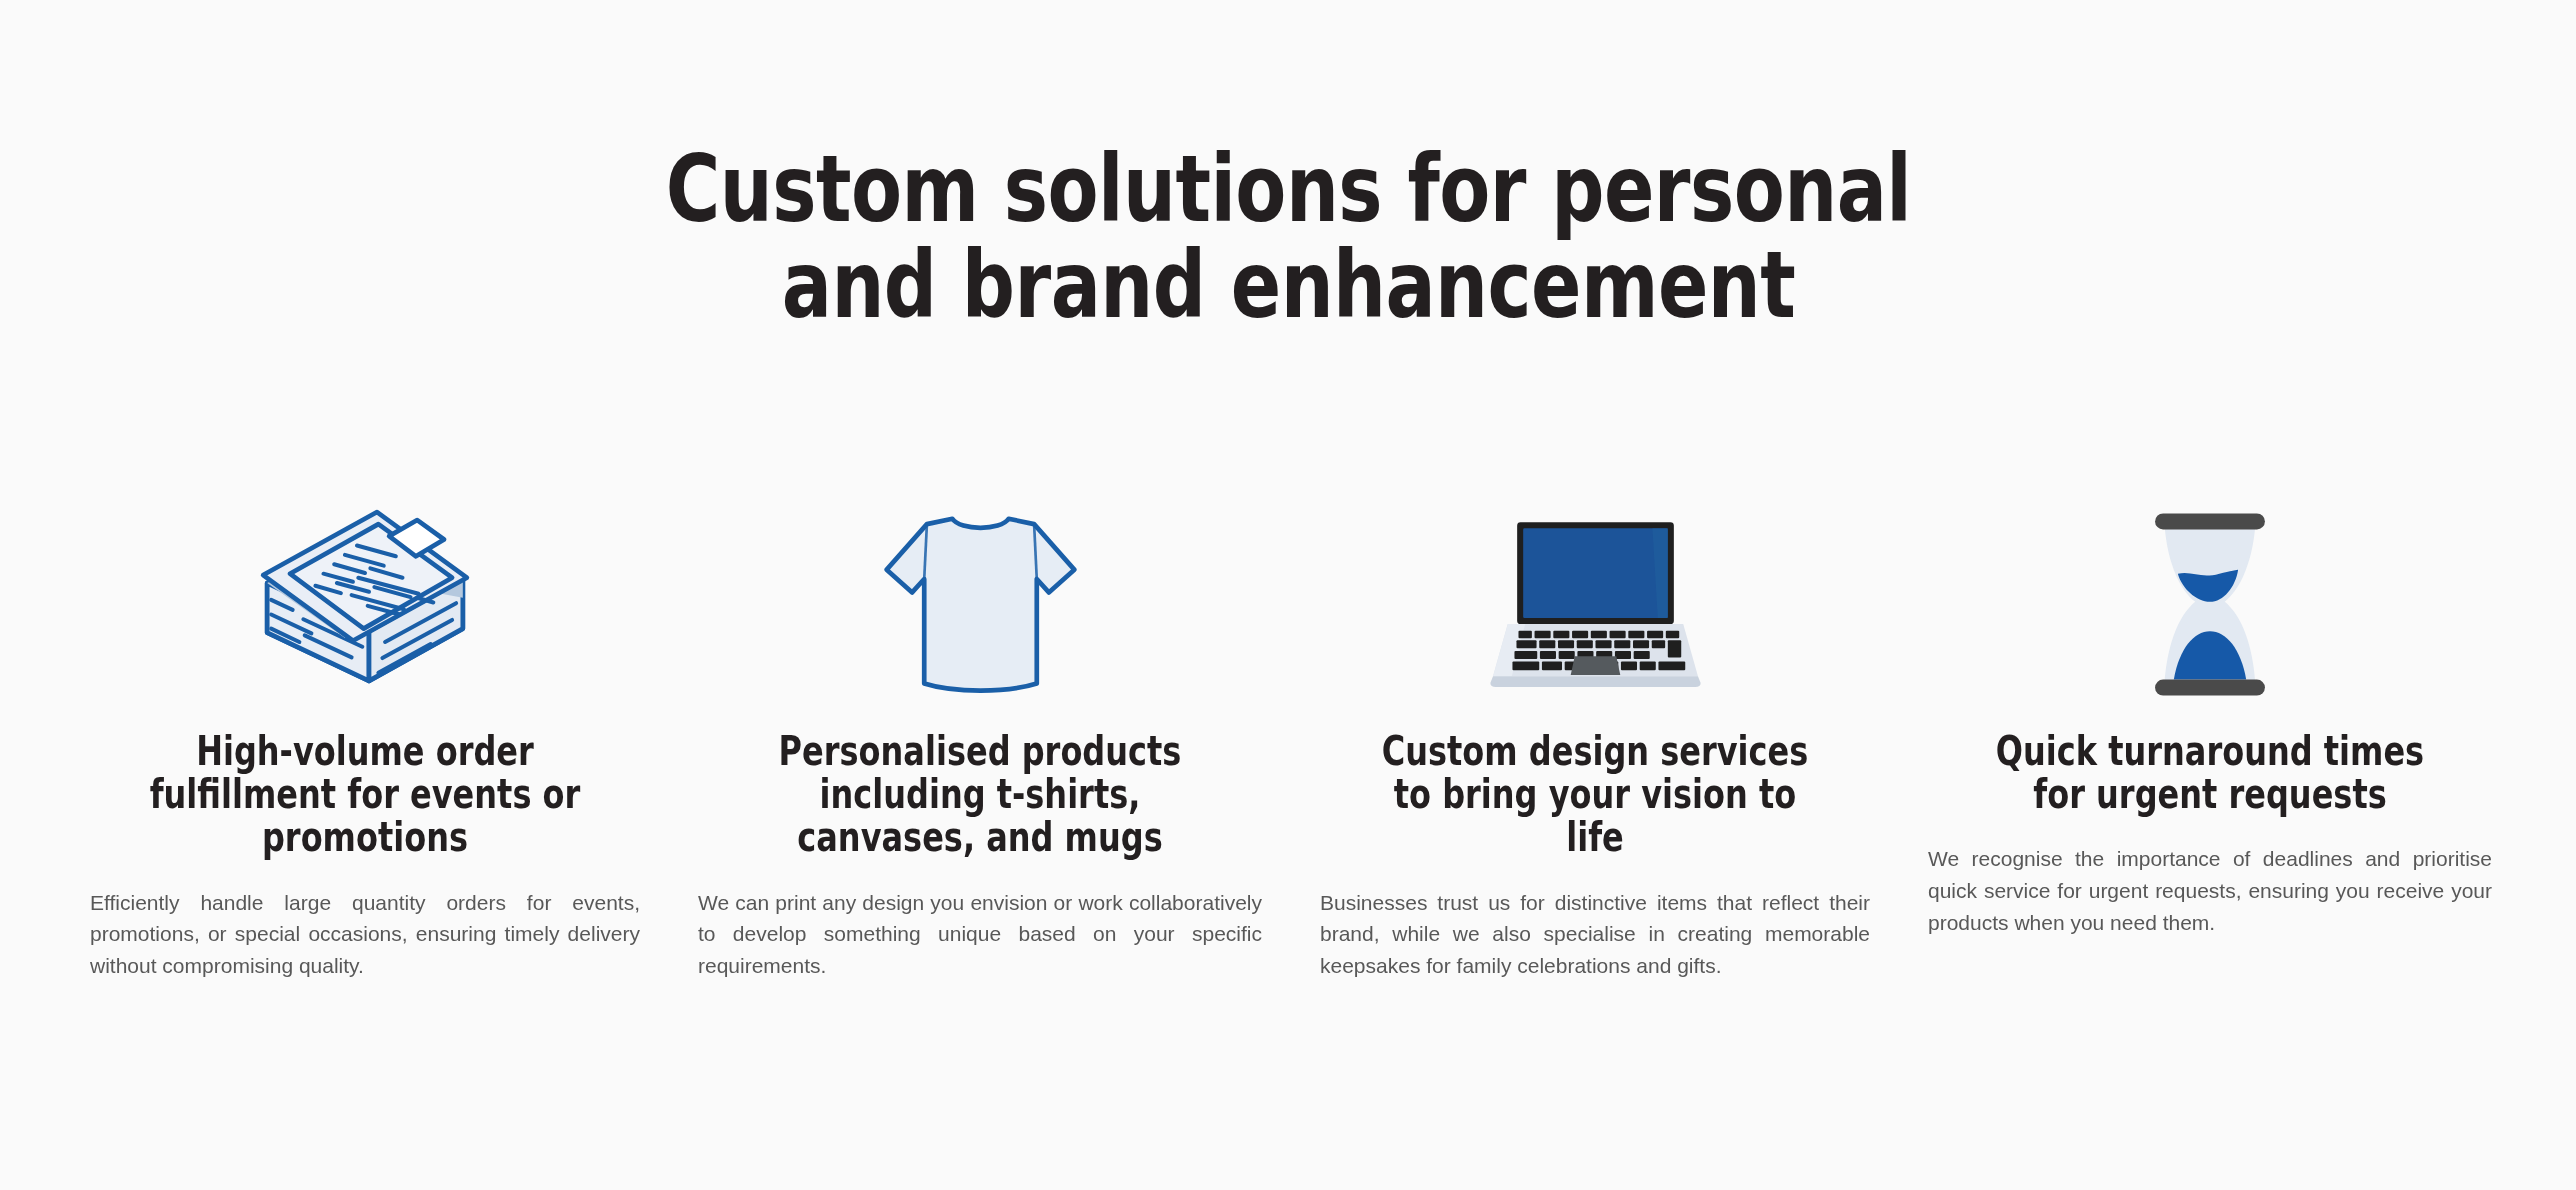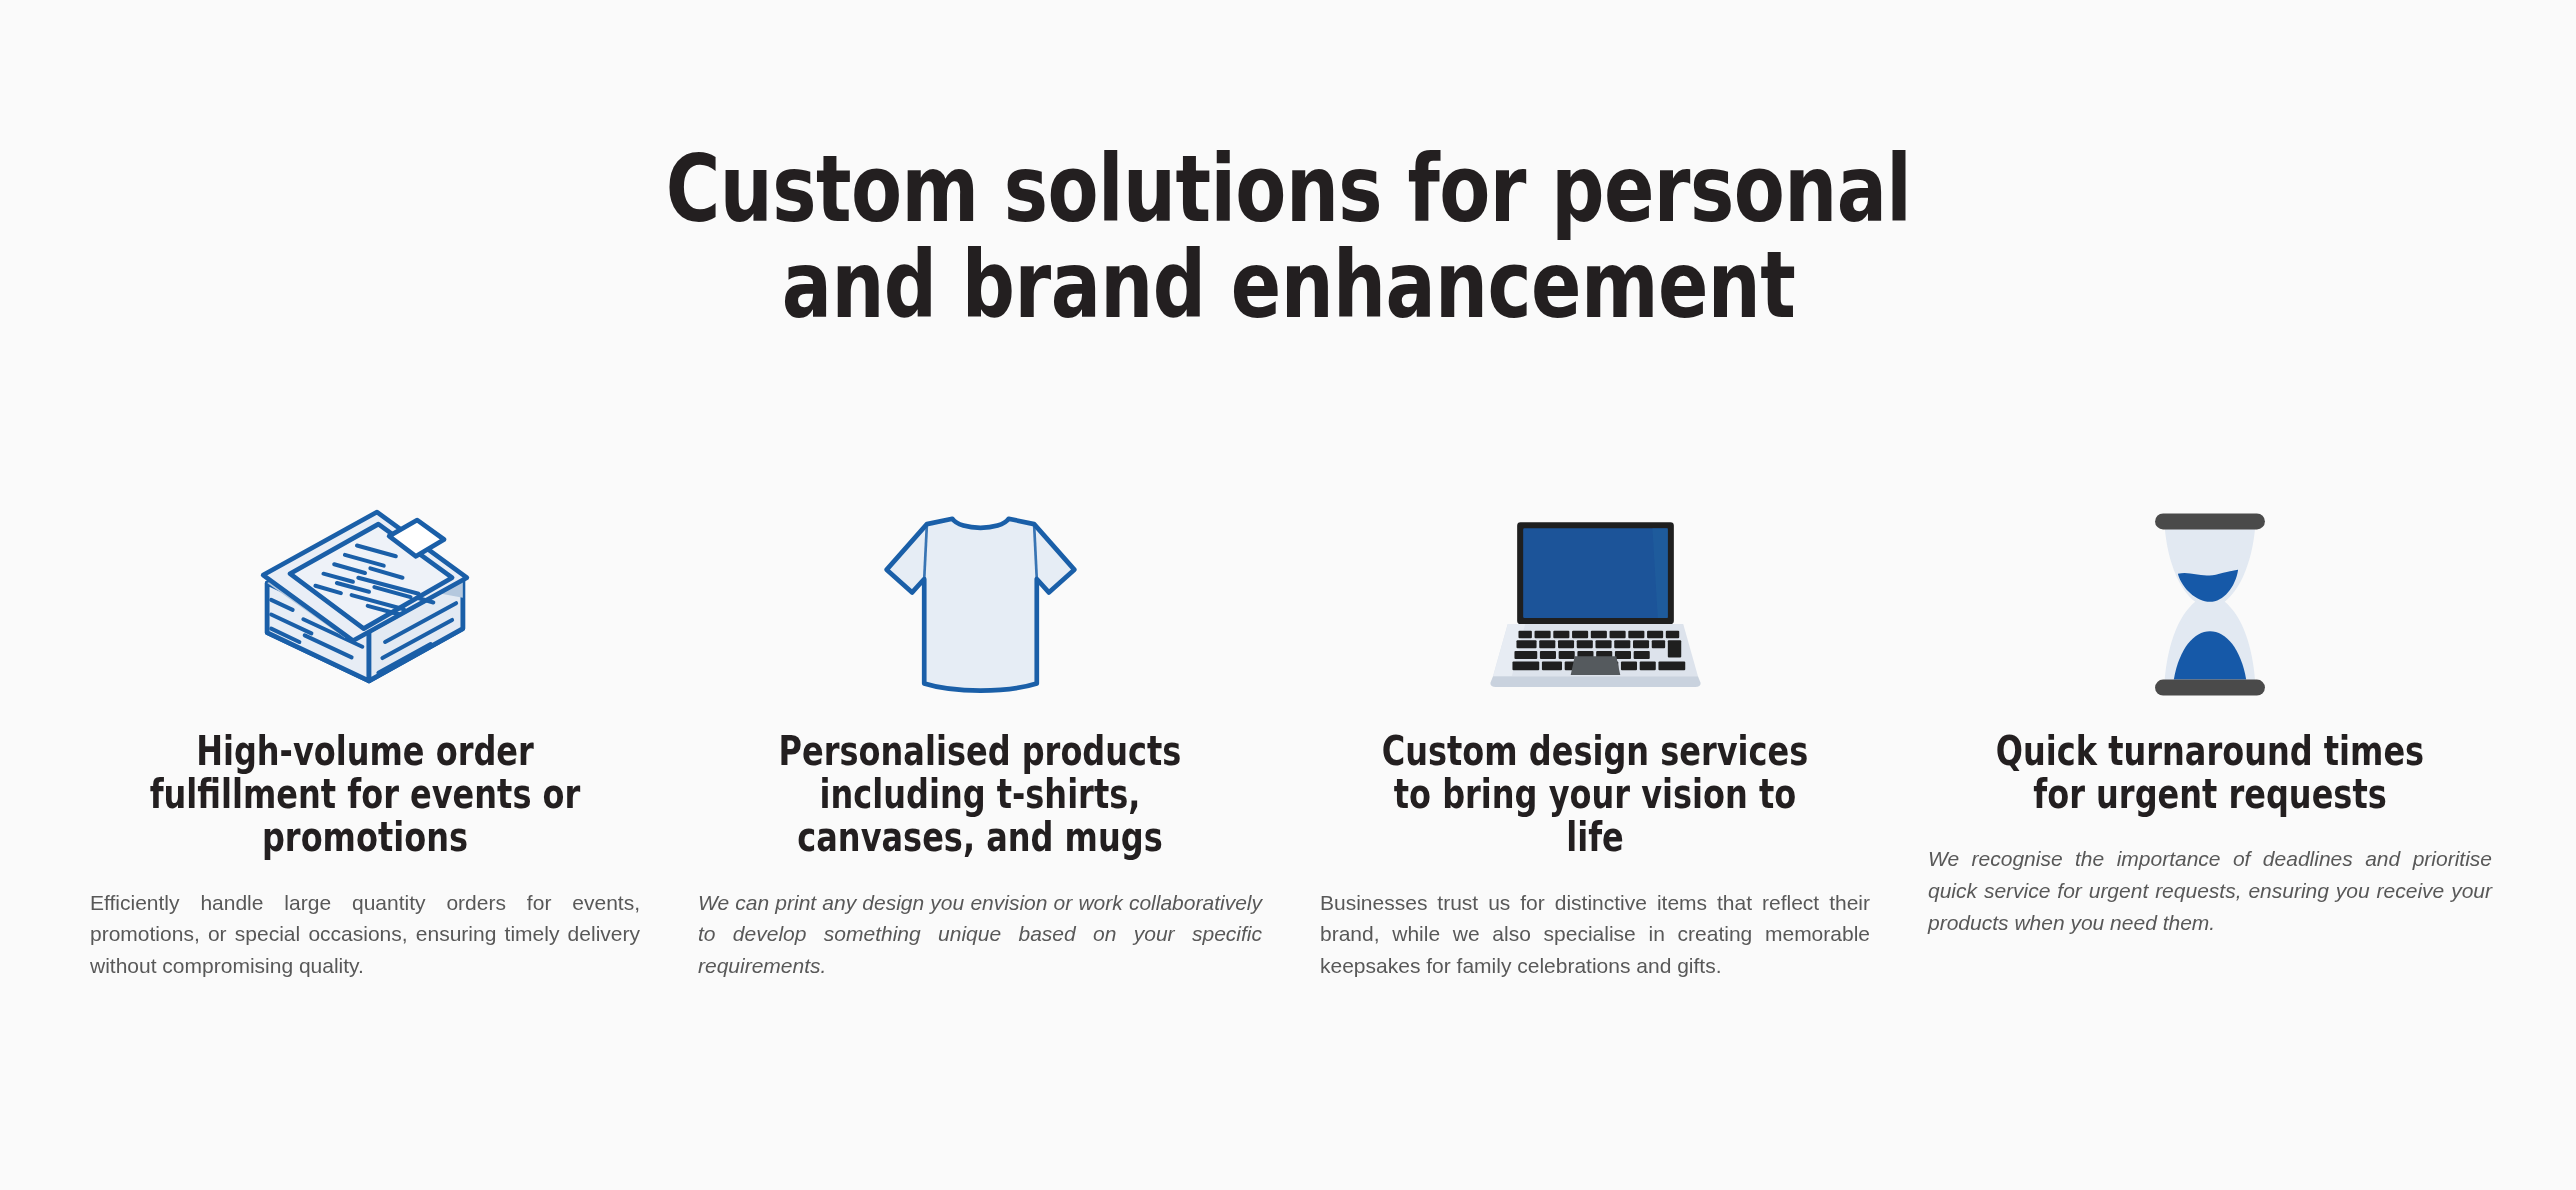--- a/index.html
+++ b/index.html
@@ -90,21 +90,21 @@
     width: 550px;
     text-align: justify;
     text-justify: inter-word;
     font-family: "Liberation Sans", sans-serif;
     font-weight: 400;
     font-size: 21px;
     line-height: 1.52;
     color: #585858;
   }
   .card-3 .card-body,
-  .card-4 .card-body { width: 564px; font-style: italic; }
+  .card-4 .card-body { width: 564px; }
 </style>
 </head>
 <body>
 
 <div class="page">
 
   <div class="heading-wrap">
     <h1 class="heading">Custom solutions for personal and brand enhancement</h1>
   </div>
 

